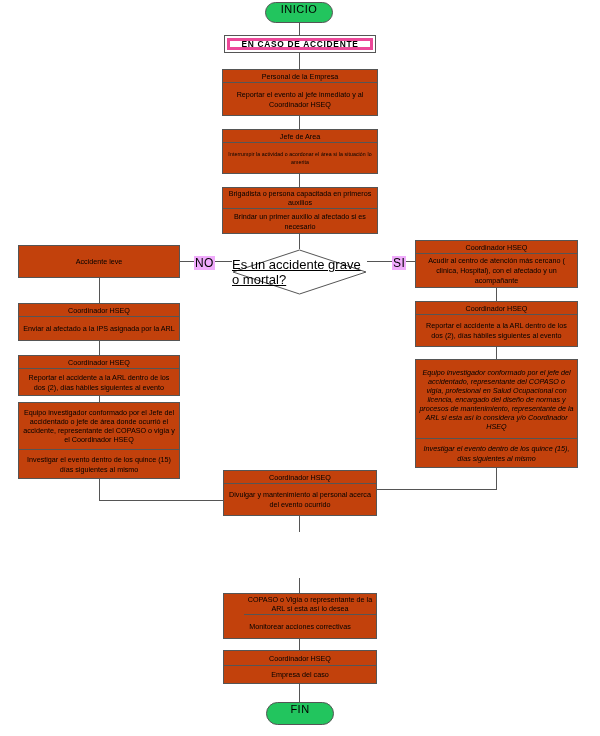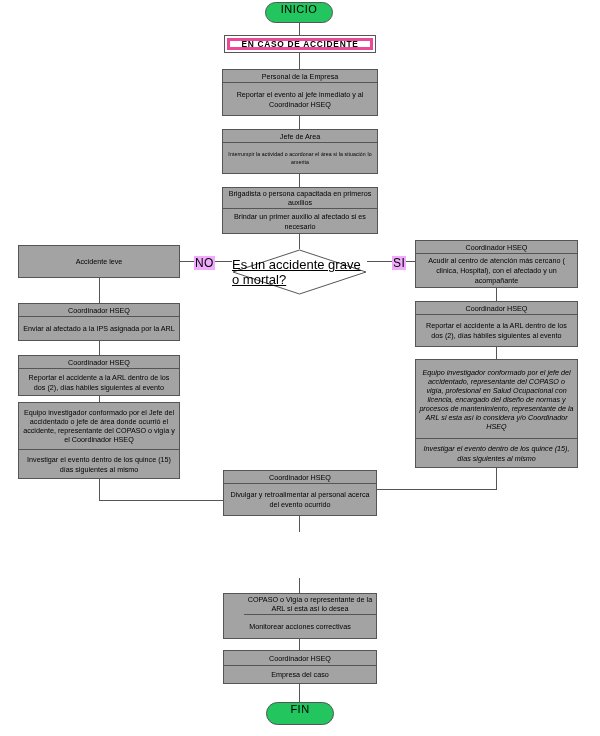--- a/index.html
+++ b/index.html
@@ -13,21 +13,21 @@
   
   .conn{position:absolute;background:#555;}
   .vline{width:1px;}
   .hline{height:1px;}
 
   
   .node{
     position:absolute;
     box-sizing:border-box;
     border:1px solid #555;
-    background:#a3a3a3;
+    background:#c2410c;
     text-align:center;
   }
   .node .hdr{
     box-sizing:border-box;
     border-bottom:1px solid #555;
     padding:2px 3px;
     font-size:7.2px;
     line-height:1.25;
     display:flex;align-items:center;justify-content:center;
   }
@@ -176,21 +176,21 @@
     <div class="body" style="height:32px;">Reportar el accidente a la ARL dentro de los dos (2), días hábiles siguientes al evento</div>
   </div>
 
   <div class="node" style="left:415px;top:359px;width:163px;height:109px;font-style:italic;">
     <div class="hdr" style="height:79px;">Equipo investigador conformado por el jefe del accidentado, representante del COPASO o vigía, profesional en Salud Ocupacional con licencia, encargado del diseño de normas y procesos de mantenimiento, representante de la ARL si esta así lo considera y/o Coordinador HSEQ</div>
     <div class="body" style="height:29px;">Investigar el evento dentro de los quince (15), días siguientes al mismo</div>
   </div>
 
   <div class="node" style="left:223px;top:470px;width:154px;height:46px;">
     <div class="hdr" style="height:13px;">Coordinador HSEQ</div>
-    <div class="body" style="height:32px;">Divulgar y retroalimentar al personal acerca del evento ocurrido</div>
+    <div class="body" style="height:32px;">Divulgar y mantenimiento al personal acerca del evento ocurrido</div>
   </div>
 
 
   <div class="node" style="left:223px;top:593px;width:154px;height:46px;">
     <div class="hdr" style="height:21px;margin-left:20px;">COPASO o Vigía o representante de la ARL si esta así lo desea</div>
     <div class="body" style="height:24px;">Monitorear acciones correctivas</div>
   </div>
 
   <div class="node" style="left:223px;top:650px;width:154px;height:34px;">
     <div class="hdr" style="height:15px;">Coordinador HSEQ</div>

